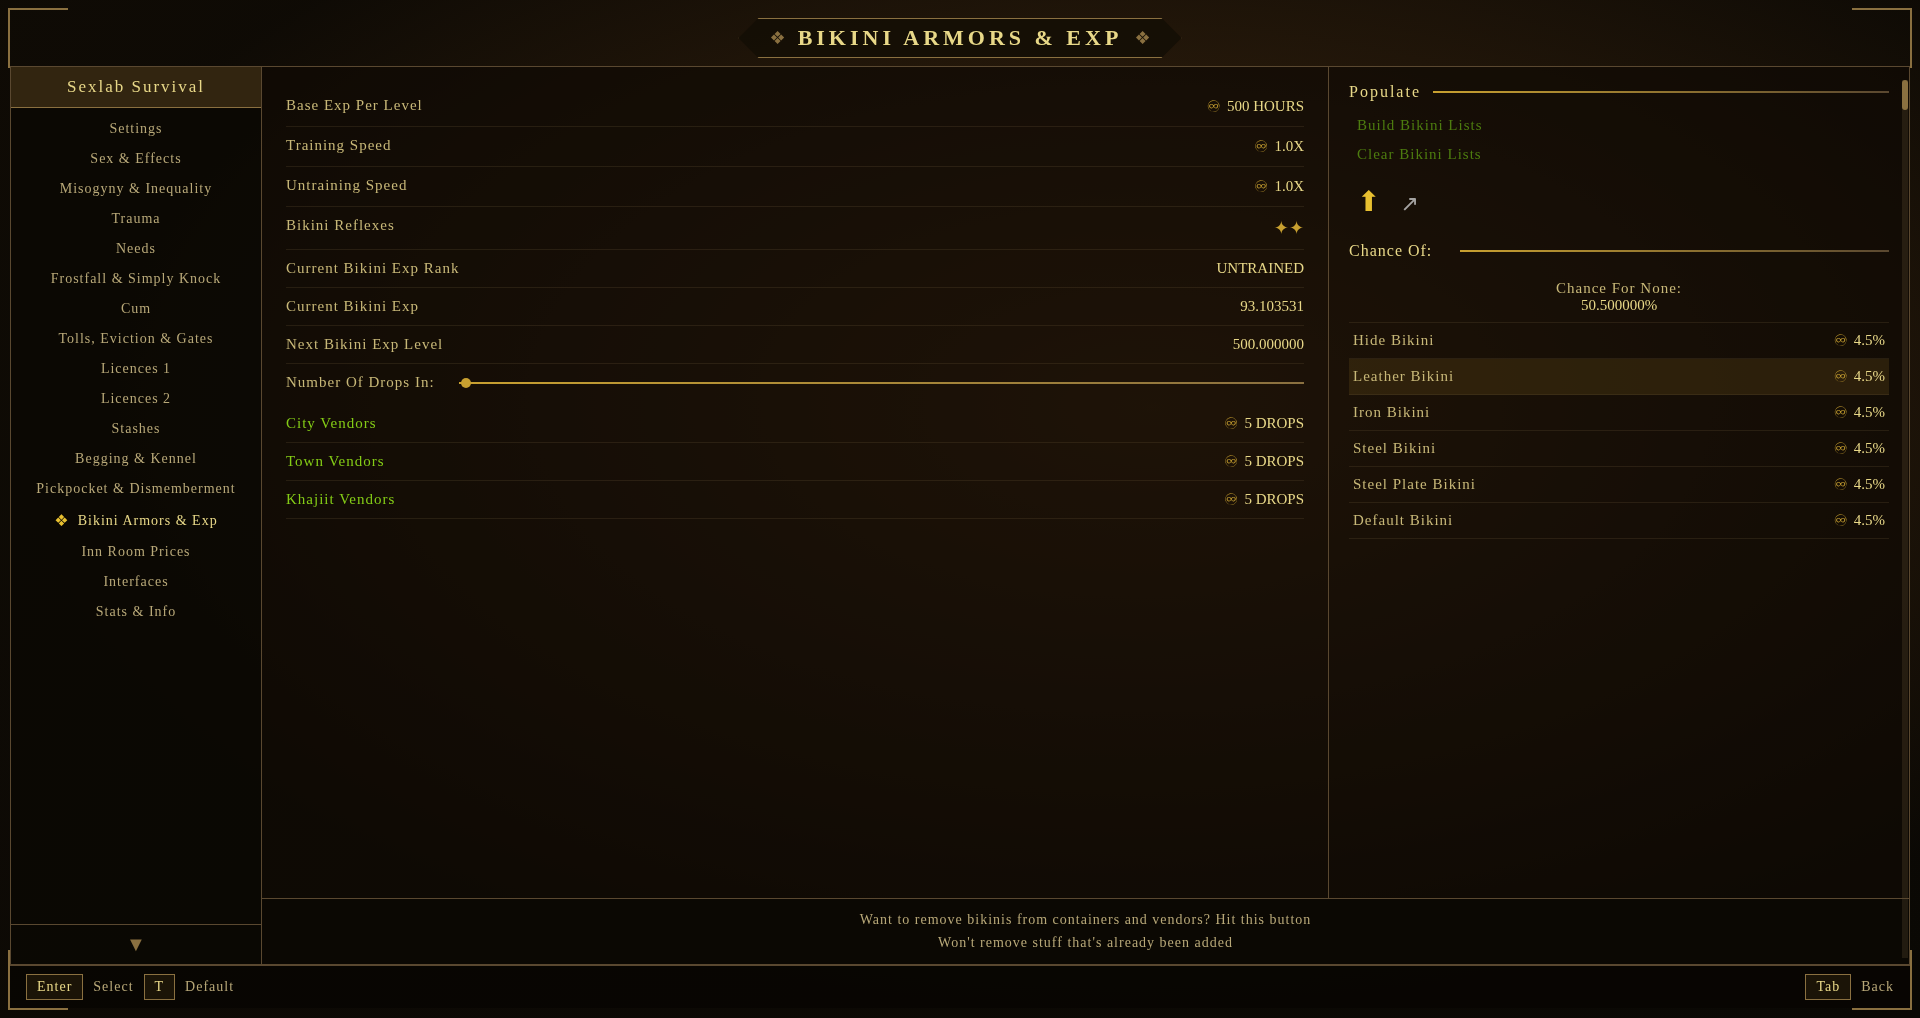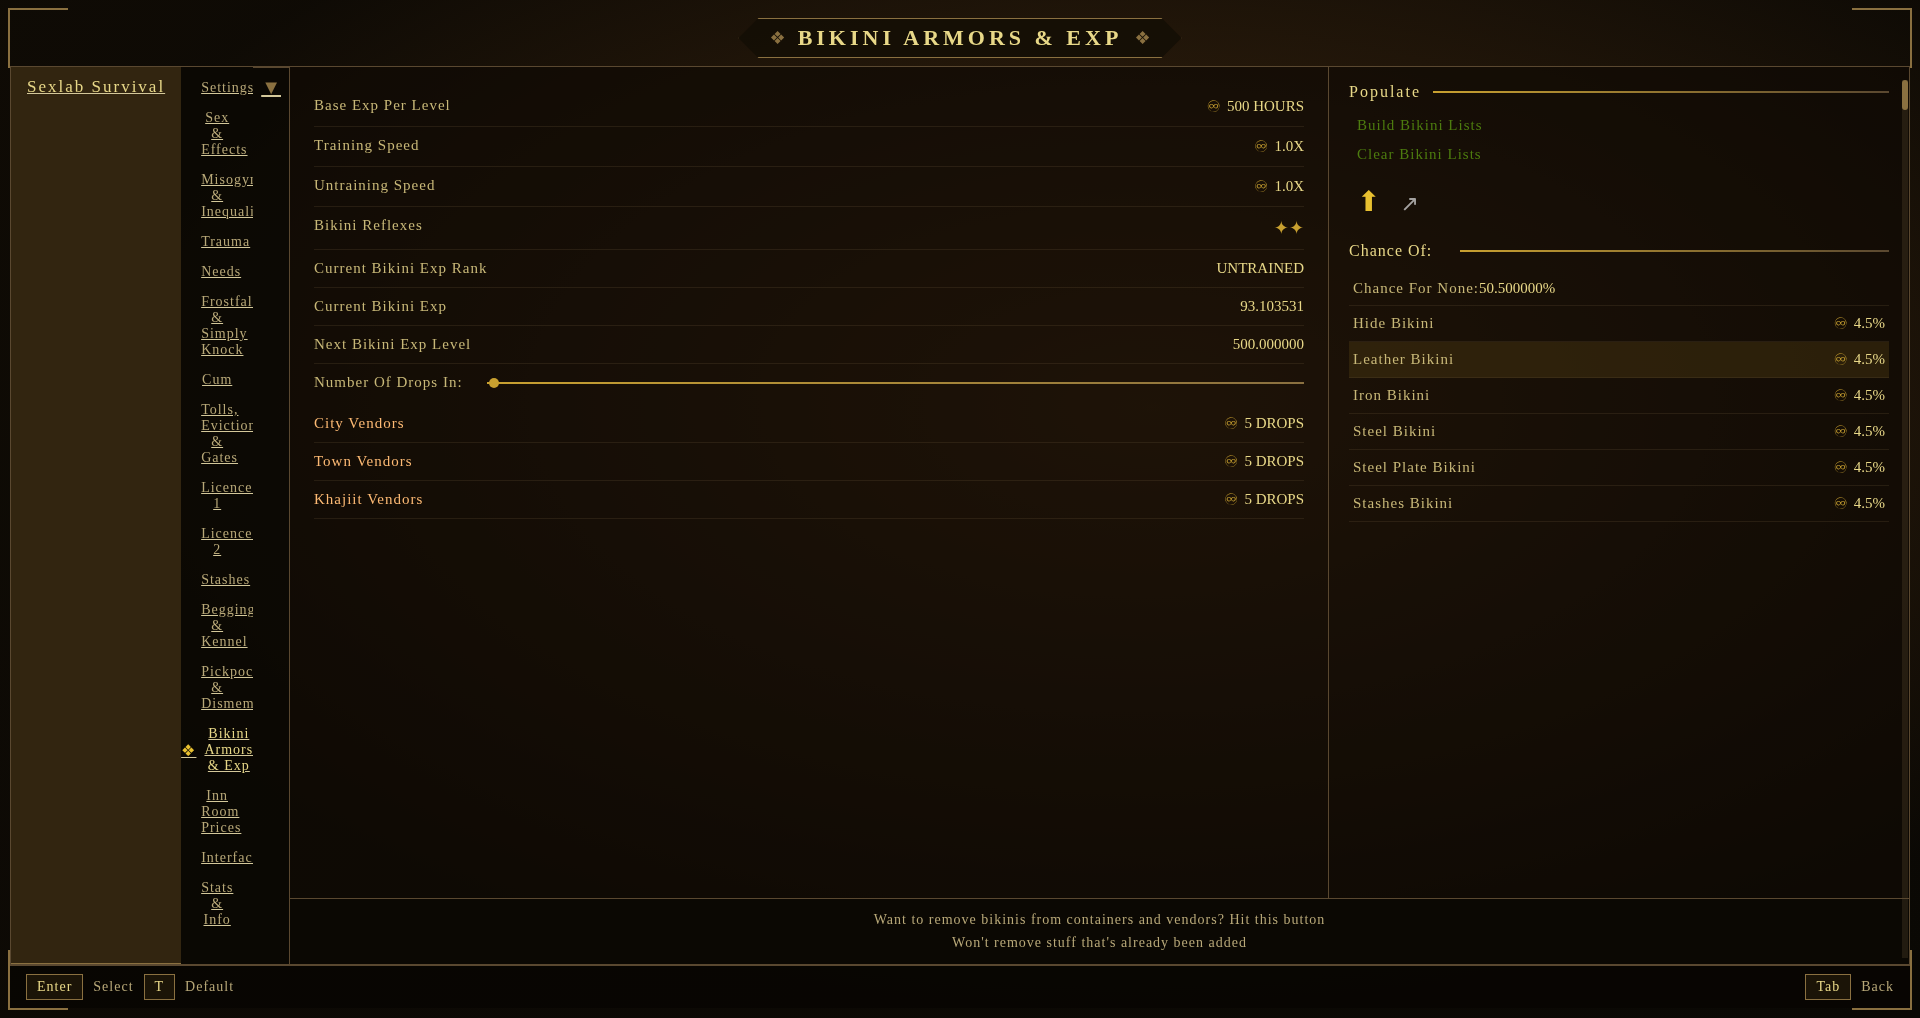--- a/index.html
+++ b/index.html
@@ -83,27 +83,26 @@
     .content-area {
       display: flex;
       flex: 1;
       margin-top: 4px;
       gap: 0;
       min-height: 0;
     }
 
     
     .sidebar {
-      width: 280px;
+      width: 252px;
       background: rgba(10,8,4,0.85);
       border: 1px solid #5a4830;
       display: flex;
-      flex-direction: row;
+      flex-direction: column;
       flex-shrink: 0;
-      text-decoration: underline;
     }
 
     .sidebar-header {
       background: rgba(60,45,20,0.8);
       border-bottom: 1px solid #8a7040;
       padding: 10px 16px;
       text-align: center;
     }
 
     .sidebar-header-text {
@@ -251,21 +250,21 @@
     .drop-row {
       display: flex;
       justify-content: space-between;
       align-items: center;
       padding: 9px 0;
       border-bottom: 1px solid rgba(90,72,48,0.3);
     }
 
     .drop-label {
       font-size: 15px;
-      color: #fdba74;
+      color: #84cc16;
       letter-spacing: 1px;
     }
 
     .drop-value {
       font-size: 15px;
       color: #e8d888;
       display: flex;
       align-items: center;
       gap: 6px;
     }
@@ -379,24 +378,25 @@
     .bikini-chance {
       font-size: 15px;
       color: #e8d888;
       display: flex;
       align-items: center;
       gap: 6px;
     }
 
     .chance-none-row {
       display: flex;
-      justify-content: flex-start;
+      justify-content: center;
       align-items: center;
       padding: 8px 4px;
       border-bottom: 1px solid rgba(90,72,48,0.3);
+      flex-direction: column;
     }
 
     .chance-none-label {
       font-size: 15px;
       color: #c8b878;
       letter-spacing: 1px;
     }
 
     .chance-none-value {
       font-size: 15px;
@@ -650,21 +650,21 @@
               </span>
             </div>
             <div class="bikini-row">
               <span class="bikini-name">Steel Plate Bikini</span>
               <span class="bikini-chance">
                 <span class="infinity-icon">♾</span>
                 <span>4.5%</span>
               </span>
             </div>
             <div class="bikini-row">
-              <span class="bikini-name">Stashes Bikini</span>
+              <span class="bikini-name">Default Bikini</span>
               <span class="bikini-chance">
                 <span class="infinity-icon">♾</span>
                 <span>4.5%</span>
               </span>
             </div>
           </div>
         </div>
       </div>
 
       <div class="bottom-bar">

